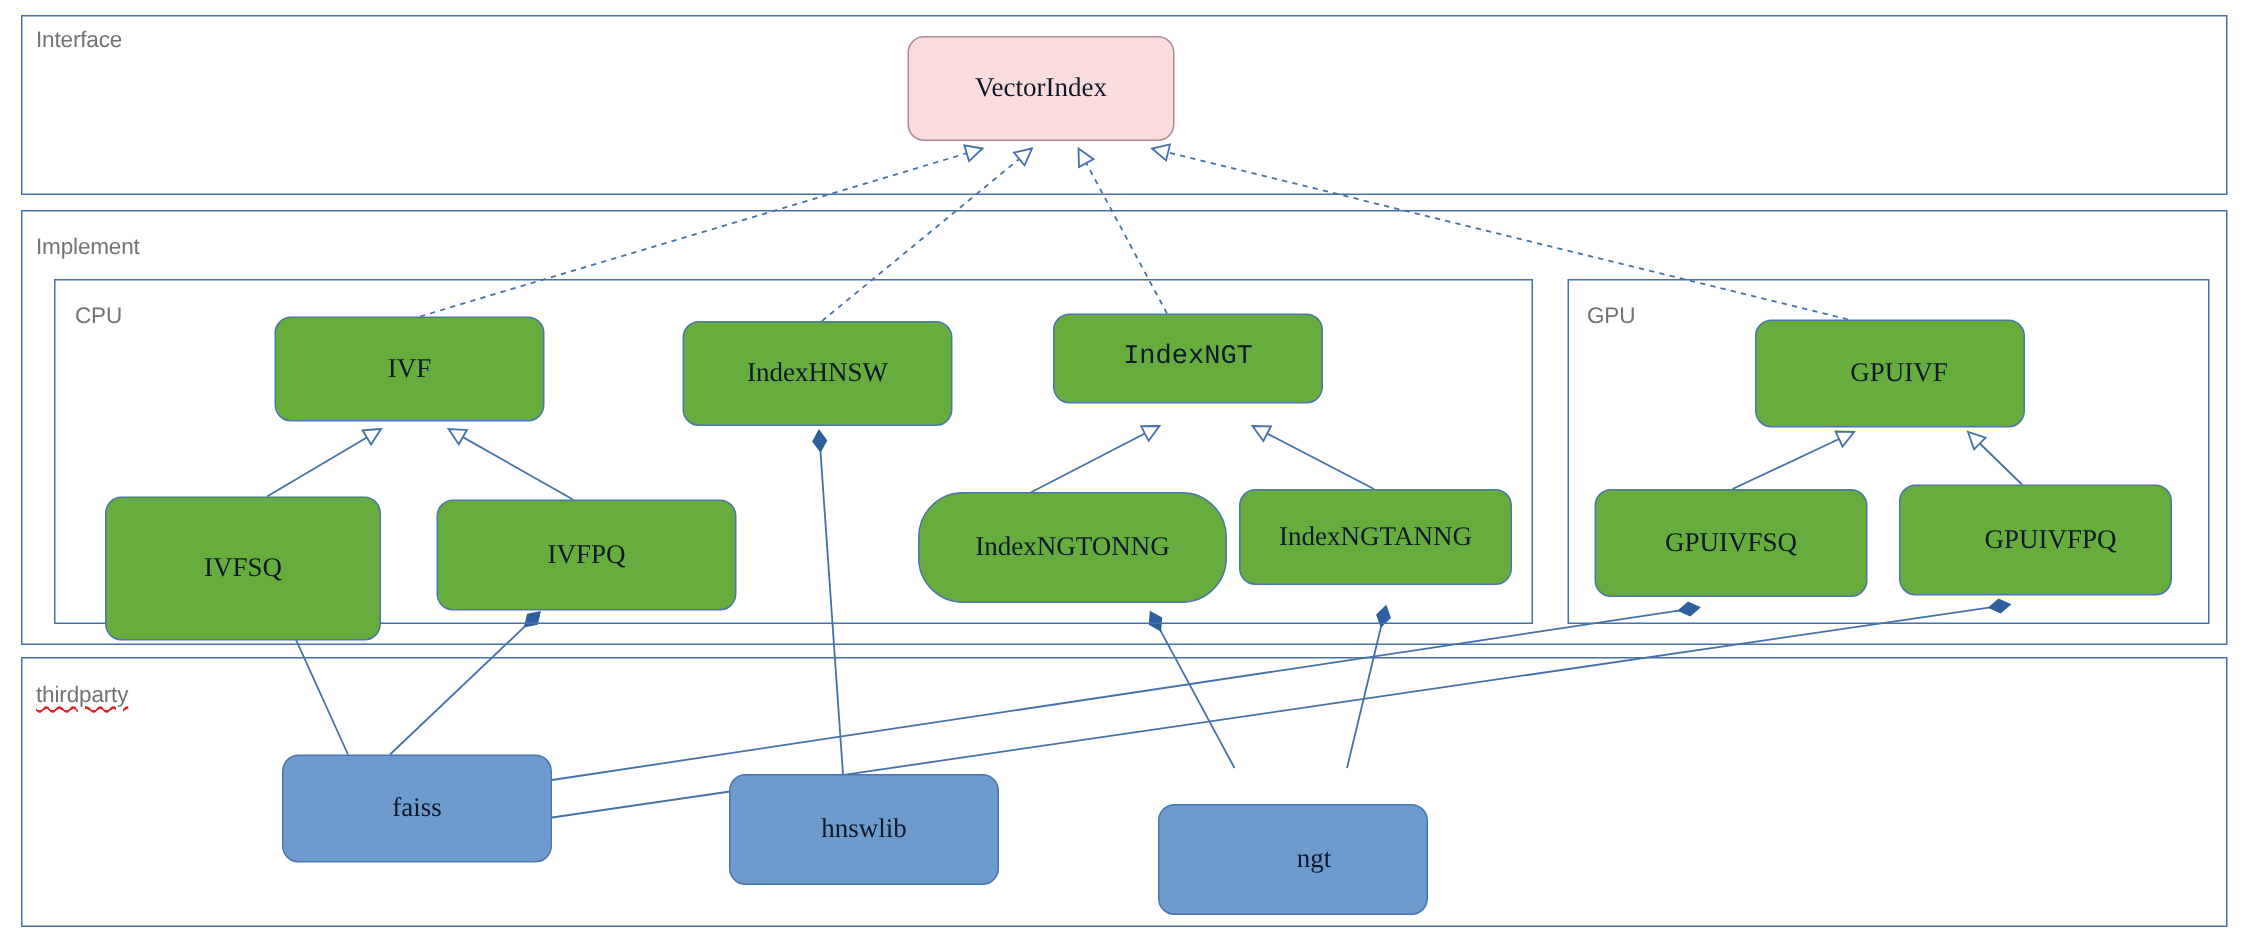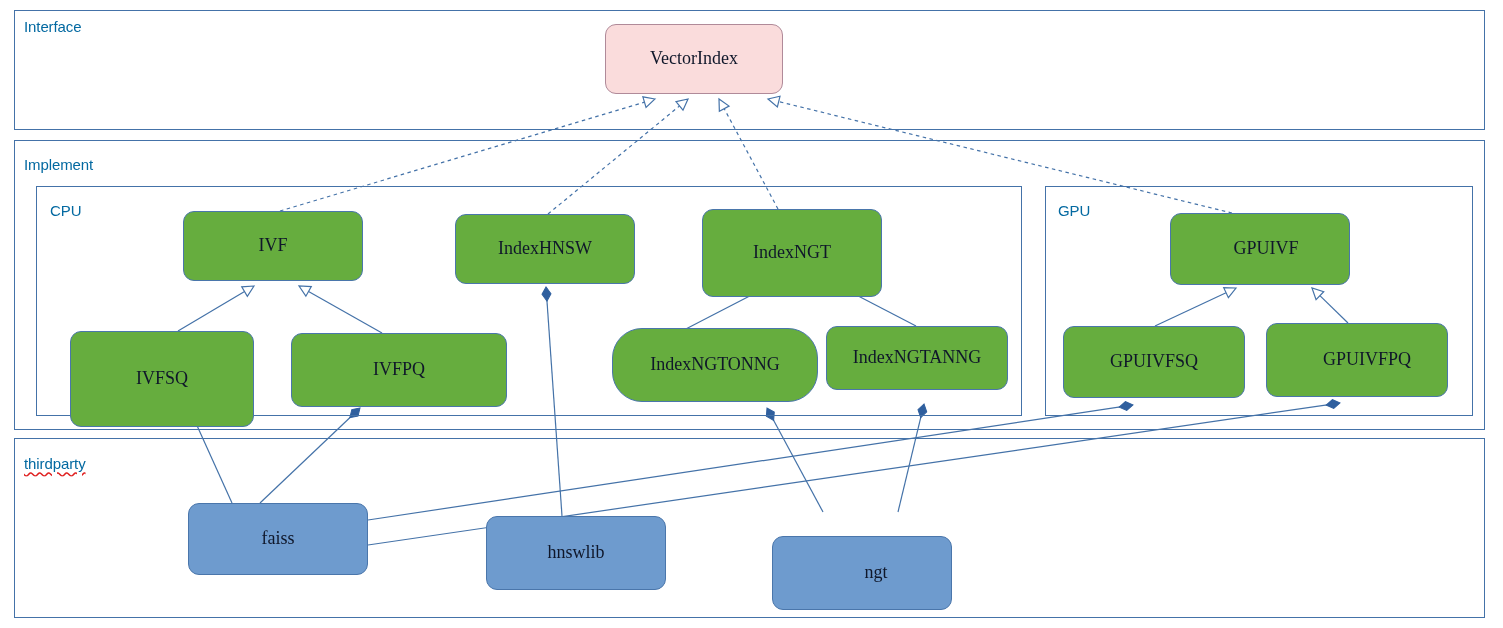--- a/index.html
+++ b/index.html
@@ -26,21 +26,21 @@
   .container {
     position: absolute;
     border: 1.4px solid #4472a8;
     background: transparent;
     box-sizing: border-box;
   }
   .container-label {
     position: absolute;
     font-family: "Liberation Sans", sans-serif;
     font-size: 15px;
-    color: #0369a1;
+    color: #737373;
     white-space: nowrap;
     letter-spacing: -0.1px;
     text-align: right;
   }
   .label-misspelled {
     text-decoration: underline;
     text-decoration-style: wavy;
     text-decoration-color: #e02020;
     text-underline-offset: 2px;
   }
@@ -157,24 +157,24 @@
       <div class="container-label" style="left: 50px; top: 202px;">CPU</div>
       <div class="container" style="left: 1045px; top: 186px; width: 428px; height: 230px; border-color: rgb(68, 114, 168);"></div>
       <div class="container-label" style="left: 1058px; top: 202px;">GPU</div>
       <div class="container" style="left: 14px; top: 438px; width: 1471px; height: 180px; border-color: rgb(68, 114, 168);"></div>
       <div class="container-label label-misspelled" style="left: 24px; top: 455px;">thirdparty</div>
     </div>
   <div id="nodes-layer">
       <div class="node iface" style="left: 605px; top: 24px; width: 178px; height: 70px;">VectorIndex</div>
       <div class="node impl" style="left: 183px; top: 211px; width: 180px; height: 70px;">IVF</div>
       <div class="node impl" style="left: 455px; top: 214px; width: 180px; height: 70px;">IndexHNSW</div>
-      <div class="node impl" style="left: 702px; top: 209px; width: 180px; height: 88px;">IndexNGT</div>
+      <div class="node impl" style="left: 702px; top: 209px; width: 180px; height: 60px; font-family: Liberation Mono, monospace;">IndexNGT</div>
       <div class="node impl" style="left: 1170px; top: 213px; width: 180px; height: 72px; padding-left: 12px;">GPUIVF</div>
       <div class="node impl" style="left: 70px; top: 331px; width: 184px; height: 96px;">IVFSQ</div>
-      <div class="node impl" style="left: 291px; top: 333px; width: 216px; height: 74px;">IVFPQ</div>
+      <div class="node impl" style="left: 291px; top: 333px; width: 200px; height: 74px;">IVFPQ</div>
       <div class="node impl" style="left: 612px; top: 328px; width: 206px; height: 74px; border-radius: 30px;">IndexNGTONNG</div>
       <div class="node impl" style="left: 826px; top: 326px; width: 182px; height: 64px;">IndexNGTANNG</div>
       <div class="node impl" style="left: 1063px; top: 326px; width: 182px; height: 72px;">GPUIVFSQ</div>
       <div class="node impl" style="left: 1266px; top: 323px; width: 182px; height: 74px; padding-left: 20px;">GPUIVFPQ</div>
       <div class="node third" style="left: 188px; top: 503px; width: 180px; height: 72px;">faiss</div>
       <div class="node third" style="left: 486px; top: 516px; width: 180px; height: 74px;">hnswlib</div>
       <div class="node third" style="left: 772px; top: 536px; width: 180px; height: 74px; padding-left: 28px;">ngt</div>
     </div>
 
 </div>

